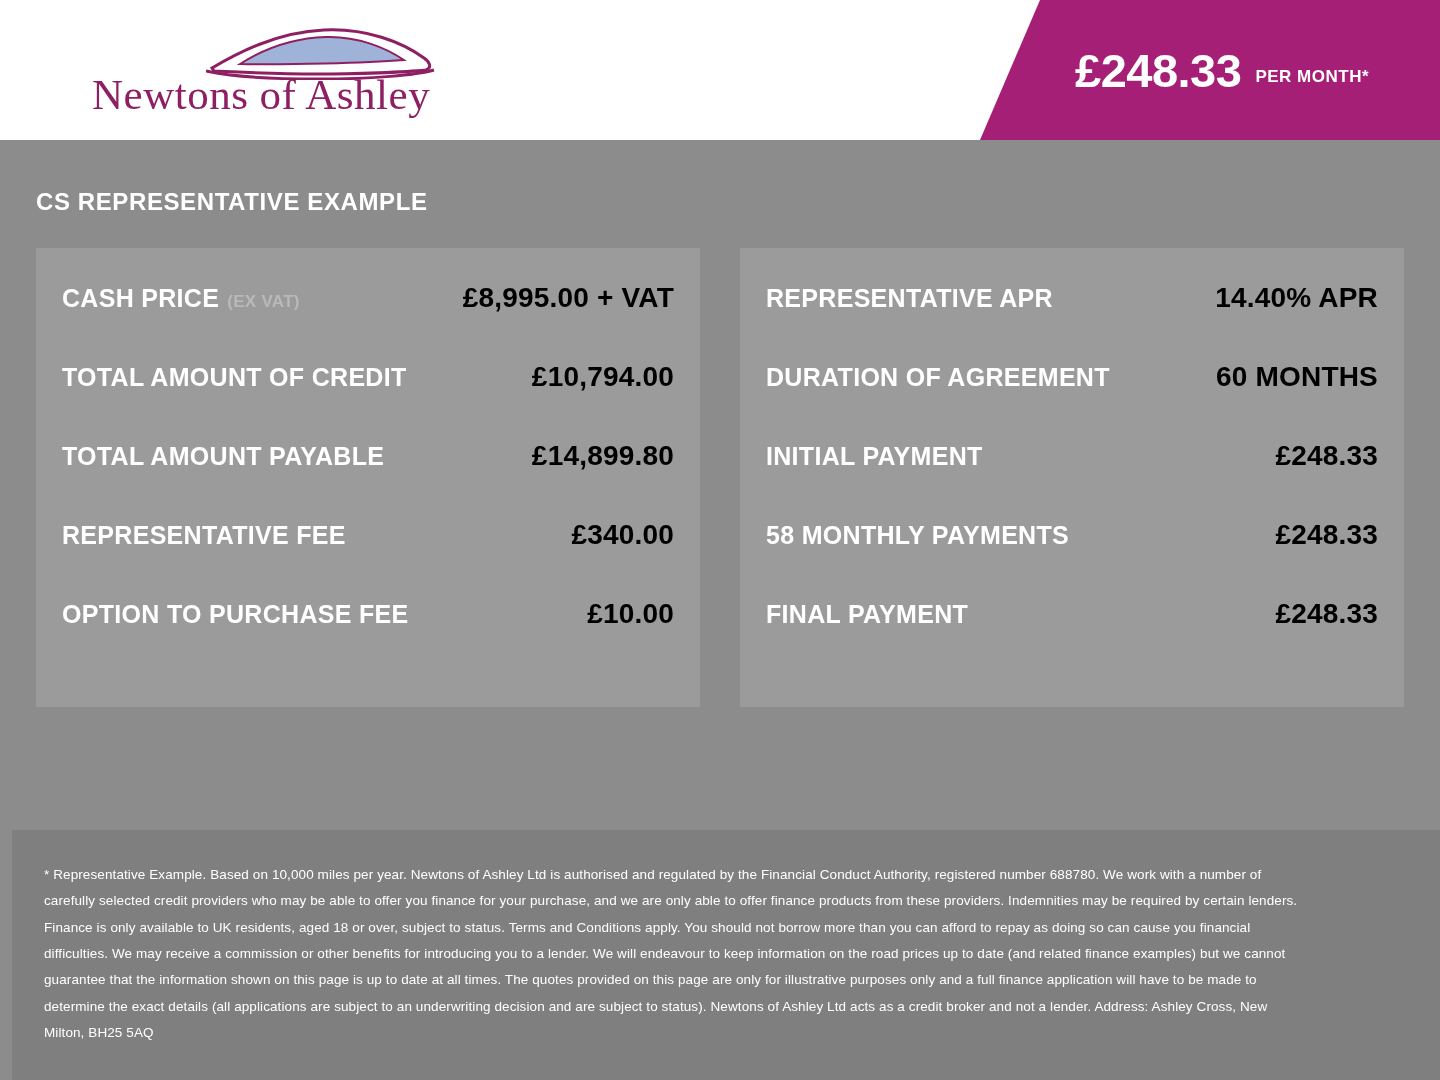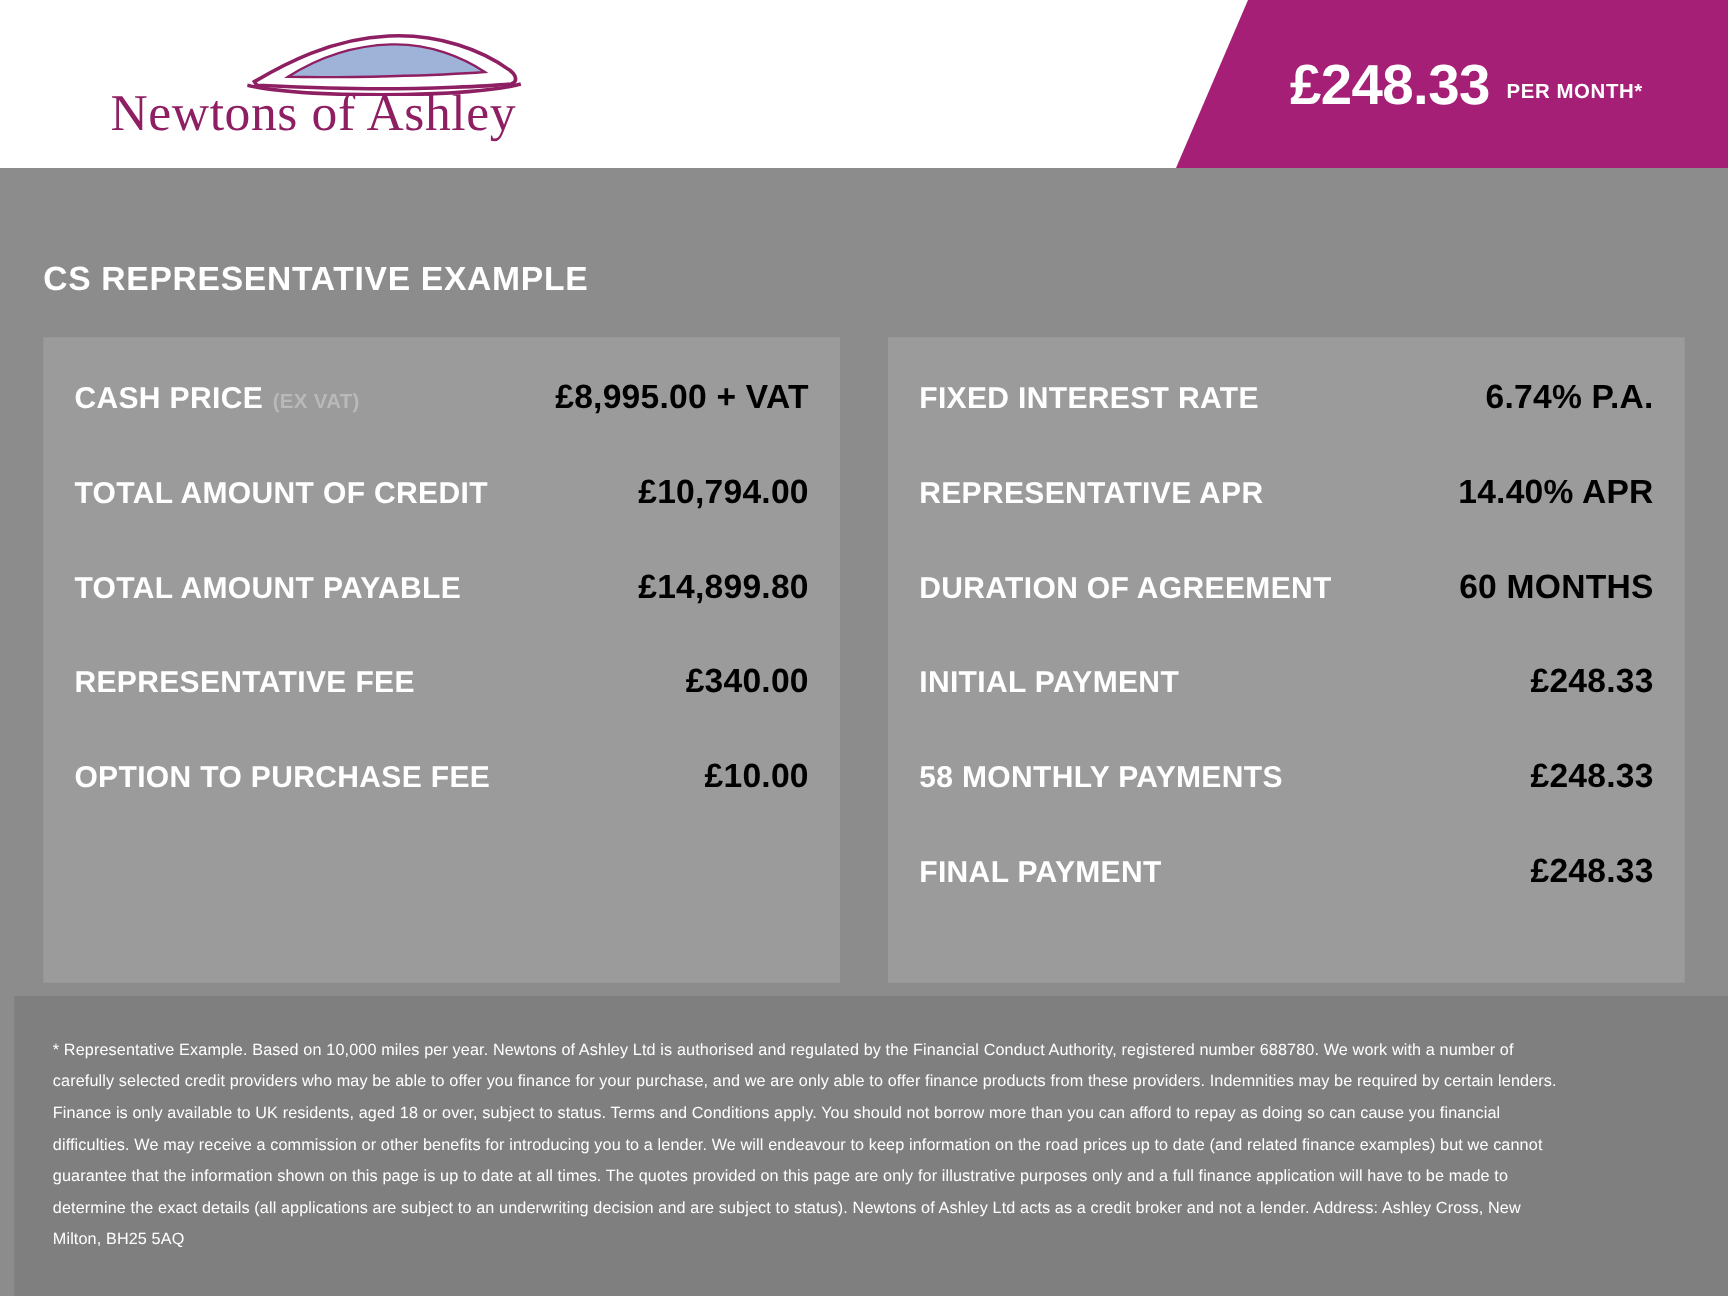--- a/index.html
+++ b/index.html
@@ -66,26 +66,25 @@
 
   
   .body-area {
     position: relative;
     width: 1440px; height: 690px;
     background: #8c8c8c;
     padding: 48px 36px 0 36px;
   }
   .section-title {
     color: #ffffff;
-    font-size: 28px;
+    font-size: 24px;
     font-weight: bold;
     letter-spacing: 0.6px;
     margin-left: 0px;
     margin-bottom: 32px;
-    margin-top: 29px;
   }
   .panels {
     display: flex;
     gap: 40px;
   }
   .panel {
     background: #9b9b9b;
     width: 670px;
     padding: 34px 26px 30px 26px;
   }
@@ -175,24 +174,20 @@
         <div class="row-value">£340.00</div>
       </div>
       <div class="row">
         <div class="row-label"><span>OPTION TO PURCHASE FEE</span><span class="row-sub"></span></div>
         <div class="row-value">£10.00</div>
       </div>
     </div>
 
     <div class="panel">
       <div class="row">
-        <div class="row-label"><span>FIXED INTEREST RATE</span></div>
-        <div class="row-value">6.74% P.A.</div>
-      </div>
-      <div class="row">
         <div class="row-label"><span>REPRESENTATIVE APR</span></div>
         <div class="row-value">14.40% APR</div>
       </div>
       <div class="row">
         <div class="row-label"><span>DURATION OF AGREEMENT</span></div>
         <div class="row-value">60 MONTHS</div>
       </div>
       <div class="row">
         <div class="row-label"><span>INITIAL PAYMENT</span></div>
         <div class="row-value">£248.33</div>

